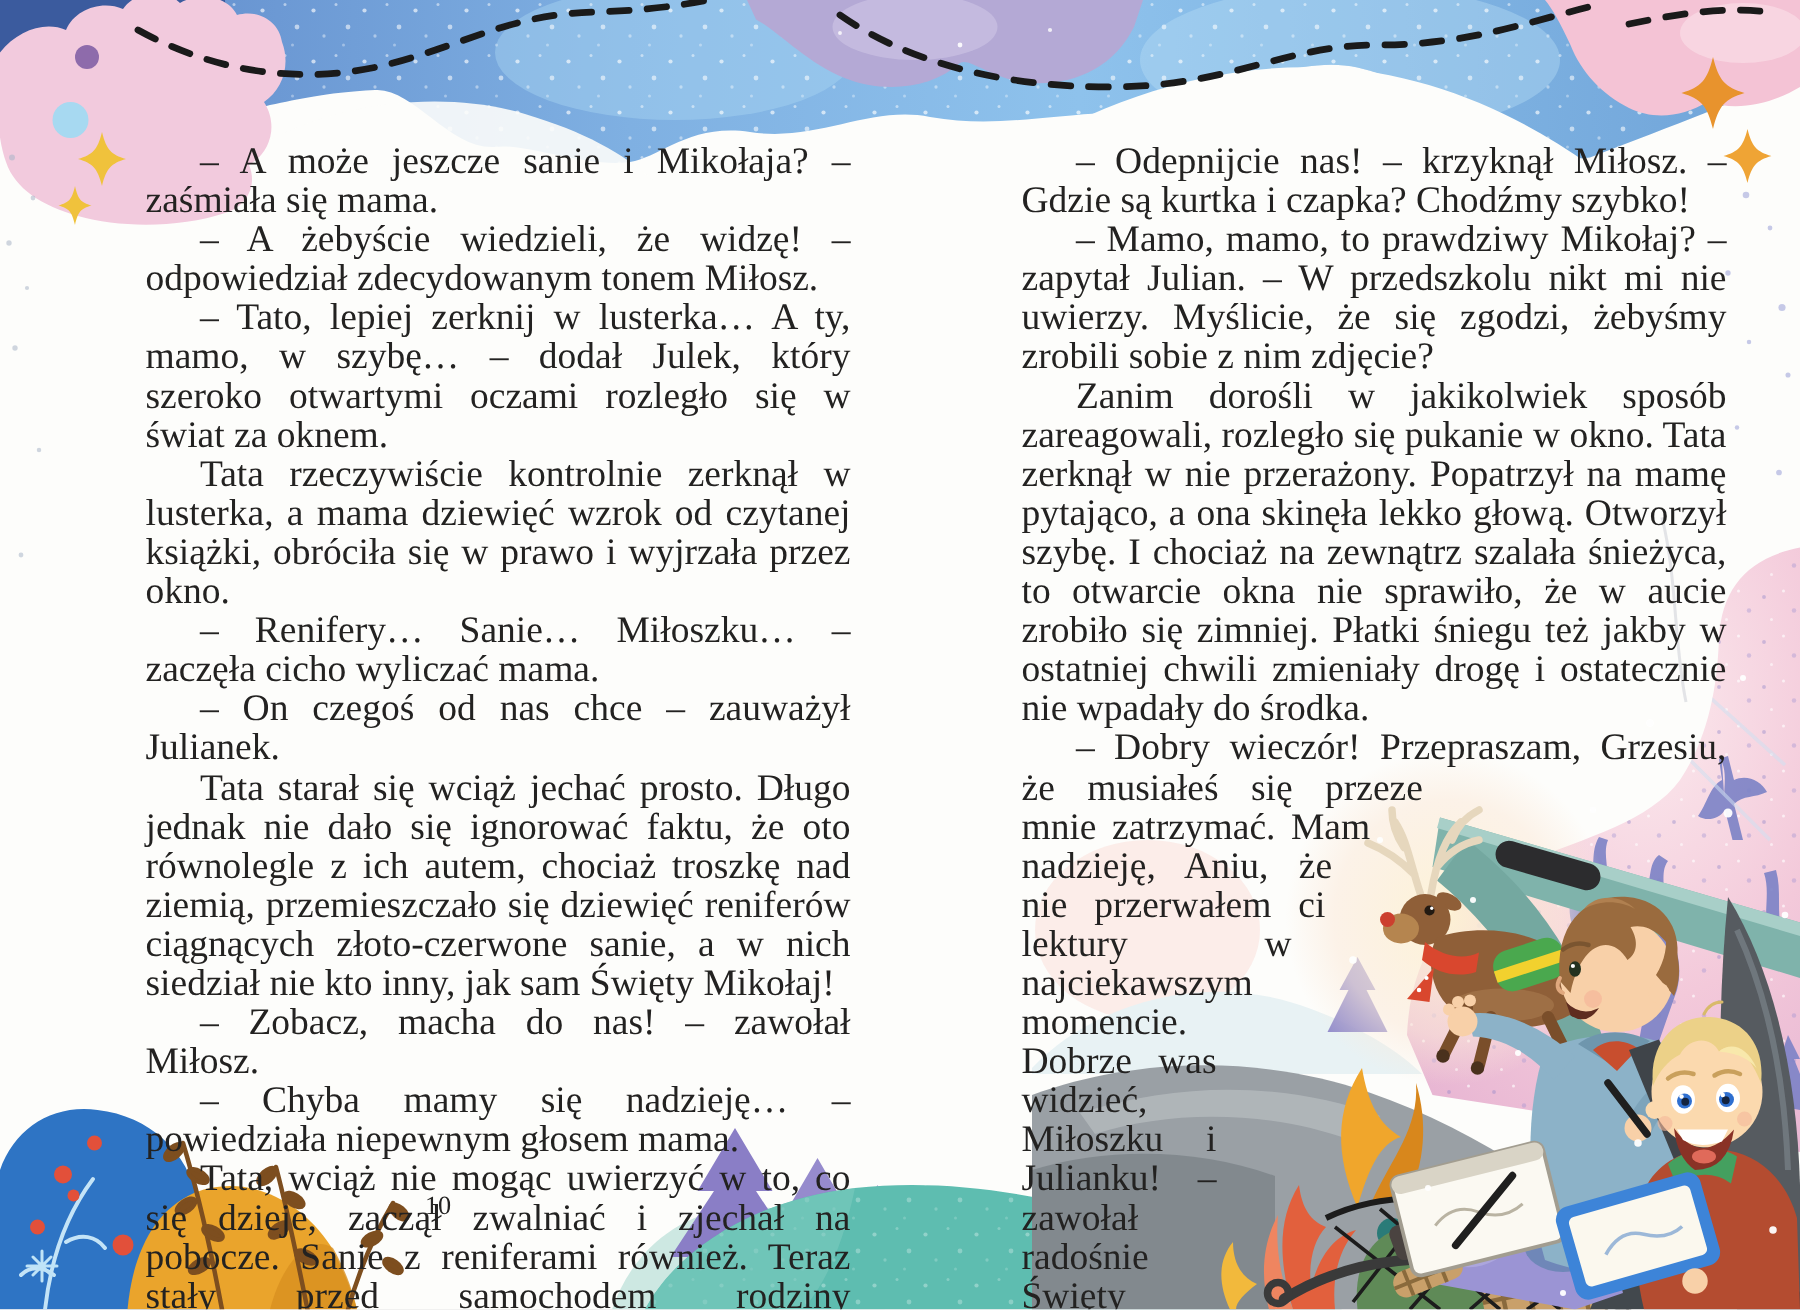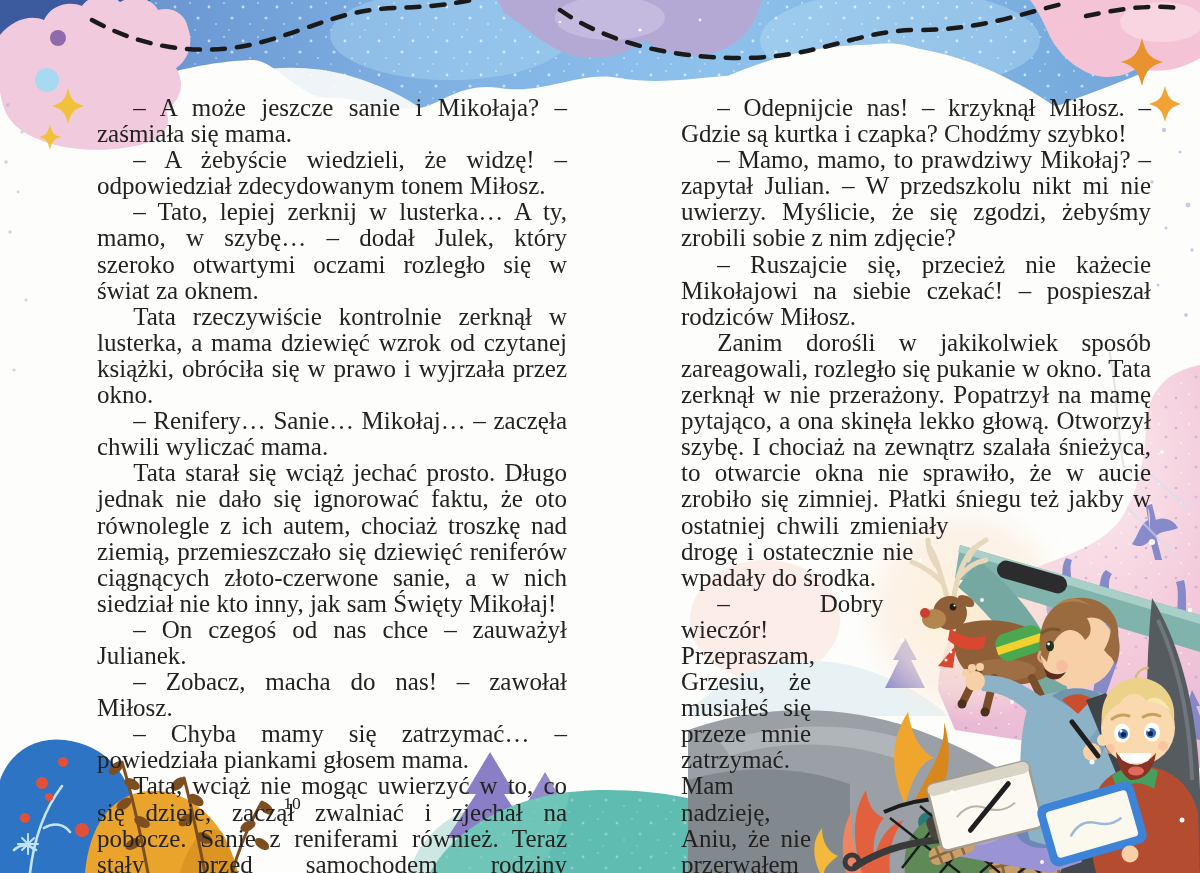--- a/index.html
+++ b/index.html
@@ -381,31 +381,30 @@
           <circle cx="1190" cy="610" r="2.2"></circle>
     </g>
   </g>
 </svg>
 
   <div class="page-text left" lang="pl">
     <p>– A może jeszcze sanie i Mikołaja? – zaśmiała się mama.</p>
     <p>– A żebyście wiedzieli, że widzę! – odpowiedział zdecydowanym tonem Miłosz.</p>
     <p>– Tato, lepiej zerknij w lusterka… A ty, mamo, w szybę… – dodał Julek, który szeroko otwartymi oczami rozległo się w świat za oknem.</p>
     <p>Tata rzeczywiście kontrolnie zerknął w lusterka, a mama dziewięć wzrok od czytanej książki, obróciła się w prawo i wyjrzała przez okno.</p>
-    <p>– Renifery… Sanie… Mikołaj… – zaczęła chwili wyliczać mama.</p>
+    <p>– Renifery… Sanie… Miłoszku… – zaczęła cicho wyliczać mama.</p>
+    <p>– On czegoś od nas chce – zauważył Julianek.</p>
     <p>Tata starał się wciąż jechać prosto. Długo jednak nie dało się ignorować faktu, że oto równolegle z ich autem, chociaż troszkę nad ziemią, przemieszczało się dziewięć reniferów ciągnących złoto-czerwone sanie, a w nich siedział nie kto inny, jak sam Święty Mikołaj!</p>
-    <p>– On czegoś od nas chce – zauważył Julianek.</p>
     <p>– Zobacz, macha do nas! – zawołał Miłosz.</p>
-    <p>– Chyba mamy się zatrzymać… – powiedziała piankami głosem mama.</p>
+    <p>– Chyba mamy się nadzieję… – powiedziała niepewnym głosem mama.</p>
     <p>Tata, wciąż nie mogąc uwierzyć w to, co się dzieje, zaczął zwalniać i zjechał na pobocze. Sanie z reniferami również. Teraz stały przed samochodem rodziny Pogodzińskich.</p>
   </div>
 
   <div class="page-text right" lang="pl">
     <div class="illu-float"></div>
     <p>– Odepnijcie nas! – krzyknął Miłosz. – Gdzie są kurtka i czapka? Chodźmy szybko!</p>
     <p>– Mamo, mamo, to prawdziwy Mikołaj? – zapytał Julian. – W przedszkolu nikt mi nie uwierzy. Myślicie, że się zgodzi, żebyśmy zrobili sobie z nim zdjęcie?</p>
-    <p>– Ruszajcie się, przecież nie każecie Mikołajowi na siebie czekać! – pospieszał rodziców Miłosz.</p>
     <p>Zanim dorośli w jakikolwiek sposób zareagowali, rozległo się pukanie w okno. Tata zerknął w nie przerażony. Popatrzył na mamę pytająco, a ona skinęła lekko głową. Otworzył szybę. I chociaż na zewnątrz szalała śnieżyca, to otwarcie okna nie sprawiło, że w aucie zrobiło się zimniej. Płatki śniegu też jakby w ostatniej chwili zmieniały drogę i ostatecznie nie wpadały do środka.</p>
     <p>– Dobry wieczór! Przepraszam, Grzesiu, że musiałeś się przeze mnie zatrzymać. Mam nadzieję, Aniu, że nie przerwałem ci lektury w najciekawszym momencie. Dobrze was widzieć, Miłoszku i Julianku! – zawołał radośnie Święty Mikołaj. Głos miał ciepły jak kakao z piankami. Na sam jego dźwięk w człowieku rozlewało się ogrzewające poczucie radości i spokoju.</p>
   </div>
 
   <div class="page-number">10</div>
 </div>
 
 </body></html>

